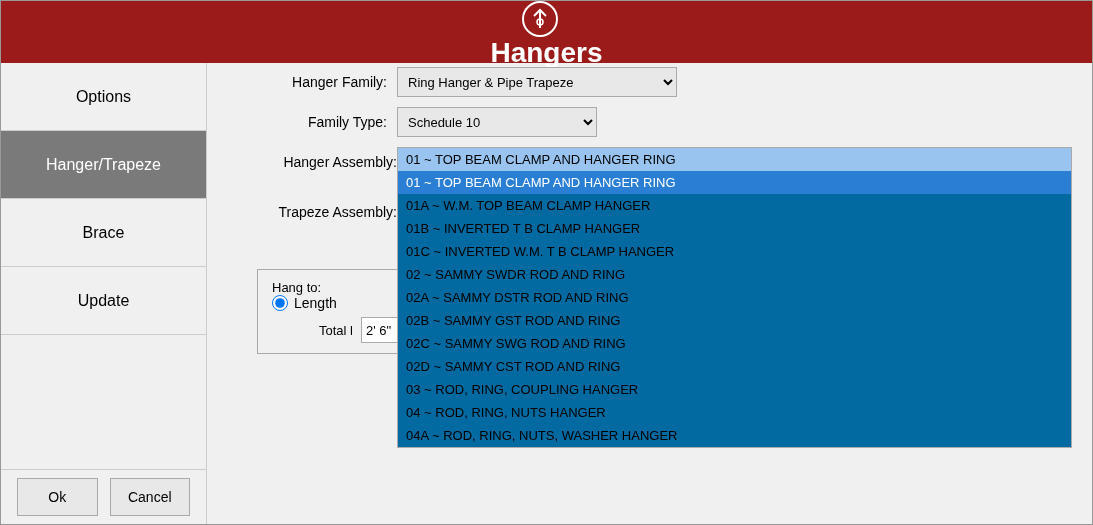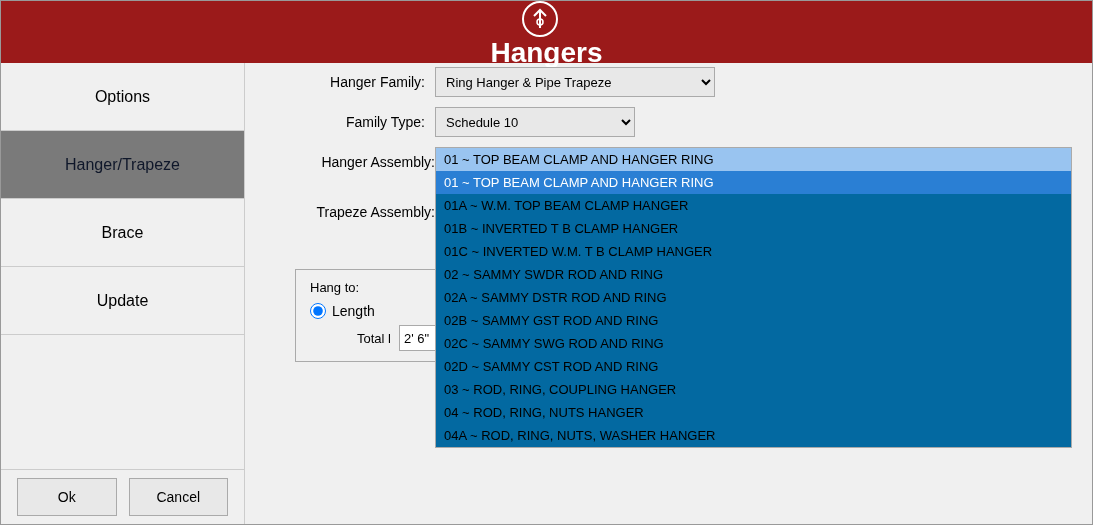--- a/index.html
+++ b/index.html
@@ -55,39 +55,39 @@
       border: none;
       line-height: 1;
       padding: 4px;
     }
     .main-body {
       display: flex;
       flex: 1;
       overflow: hidden;
     }
     .sidebar {
-      width: 244px;
+      width: 206px;
       flex-shrink: 0;
       background: #f0f0f0;
       display: flex;
       flex-direction: column;
       border-right: 1px solid #ccc;
     }
     .sidebar-item {
       height: 68px;
       display: flex;
       align-items: center;
       justify-content: center;
       font-size: 16px;
       cursor: pointer;
       border-bottom: 1px solid #ccc;
     }
     .sidebar-item.active {
       background: #7a7a7a;
-      color: #0f172a;
+      color: #ffffff;
     }
     .sidebar-footer {
       margin-top: auto;
       display: flex;
       padding: 8px 16px;
       gap: 12px;
       border-top: 1px solid #ccc;
     }
     .sidebar-footer button {
       flex: 1;
@@ -131,21 +131,20 @@
       width: 200px;
     }
     .hang-to-box {
       border: 1px solid #aaa;
       padding: 10px 14px;
       width: 200px;
       margin-left: 30px;
     }
     .hang-to-title {
       font-size: 13px;
-      margin-bottom: 8px;
     }
     .radio-row {
       display: flex;
       align-items: center;
       gap: 6px;
       margin-bottom: 6px;
       font-size: 14px;
     }
     .radio-row input[type=radio] {
       width: 16px;

